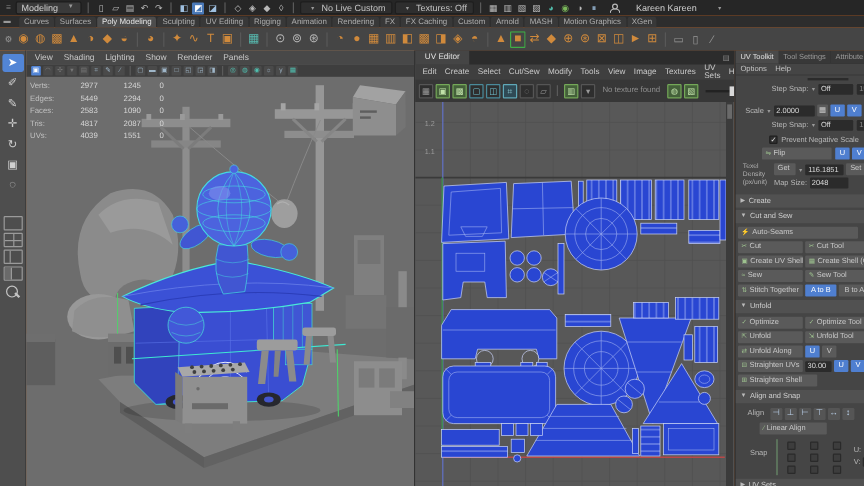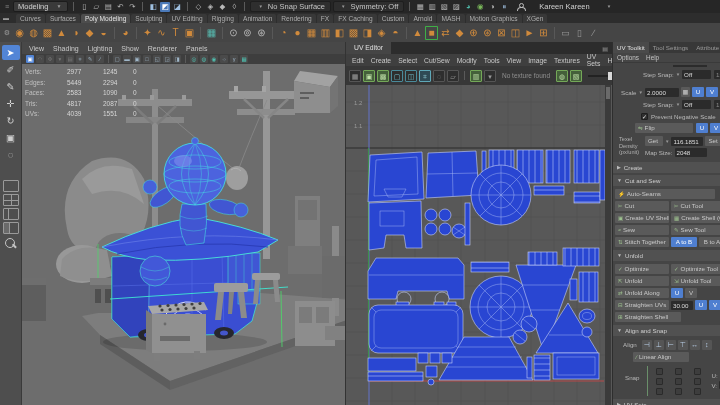--- a/index.html
+++ b/index.html
@@ -143,25 +143,25 @@
     <span class="ti lit">◩</span>
     <span class="ti blu">◪</span>
     <span class="vsep"></span>
     <span class="ti">◇</span>
     <span class="ti">◈</span>
     <span class="ti">◆</span>
     <span class="ti">◊</span>
     <span class="vsep"></span>
     <span class="mb-flat">
       <span class="car">▼</span>
-      <span>No Snap Surface</span>
+      <span>No Live Custom</span>
     </span>
     <span class="mb-flat">
       <span class="car">▼</span>
-      <span>Symmetry: Off</span>
+      <span>Textures: Off</span>
     </span>
     <span class="vsep"></span>
     <span class="ti">▦</span>
     <span class="ti">▥</span>
     <span class="ti">▧</span>
     <span class="ti">▨</span>
     <span class="ti teal">◕</span>
     <span class="ti grn">◉</span>
     <span class="ti">◑</span>
     <span class="ti blu">⏸</span>

